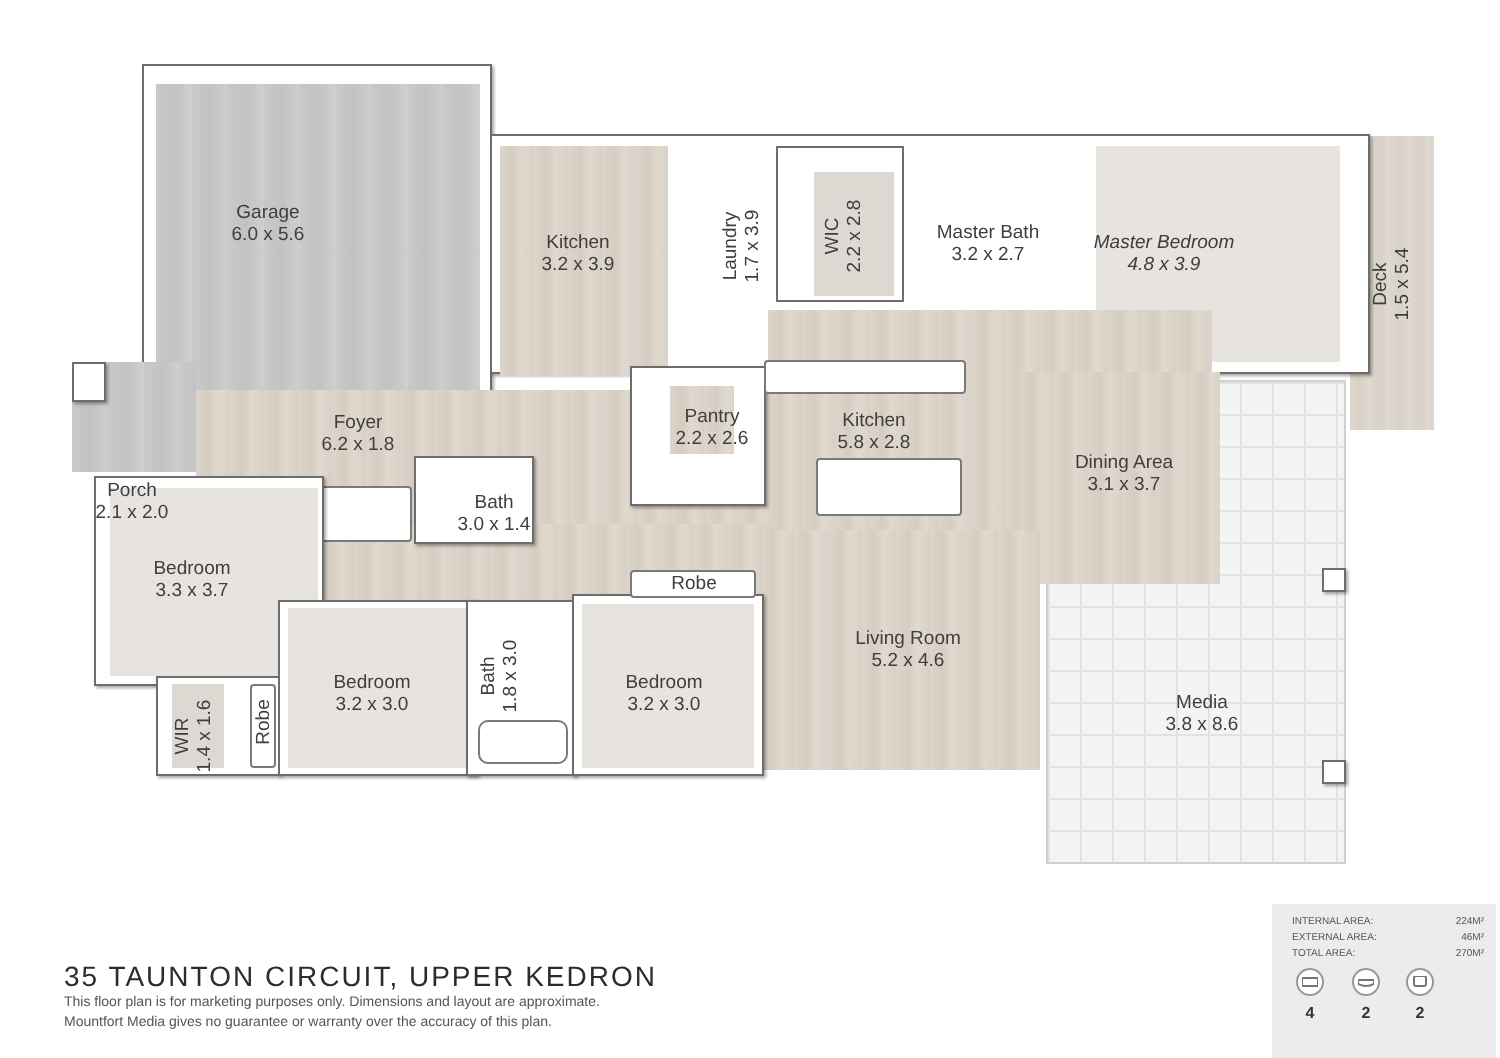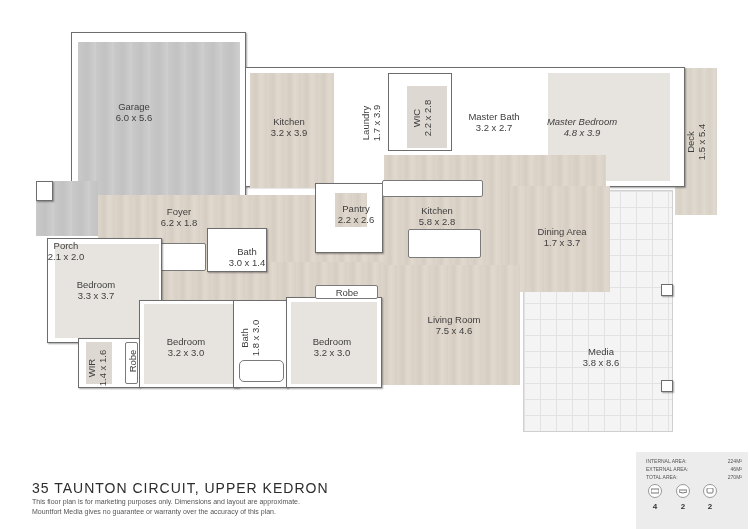--- a/index.html
+++ b/index.html
@@ -122,21 +122,21 @@
   <div class="label" style="left:356px;top:214px;">
       <span>Pantry</span>
       <span>2.2 x 2.6</span>
     </div>
   <div class="label" style="left:437px;top:216px;">
       <span>Kitchen</span>
       <span>5.8 x 2.8</span>
     </div>
   <div class="label" style="left:562px;top:237px;">
       <span>Dining Area</span>
-      <span>1.7 x 3.7</span>
+      <span>3.1 x 3.7</span>
     </div>
   <div class="label" style="left:247px;top:257px;">
       <span>Bath</span>
       <span>3.0 x 1.4</span>
     </div>
   <div class="label" style="left:96px;top:290px;">
       <span>Bedroom</span>
       <span>3.3 x 3.7</span>
     </div>
   <div class="label v" style="left:97px;top:368px;">
@@ -156,21 +156,21 @@
     </div>
   <div class="label" style="left:347px;top:292px;">
       <span>Robe</span>
     </div>
   <div class="label" style="left:332px;top:347px;">
       <span>Bedroom</span>
       <span>3.2 x 3.0</span>
     </div>
   <div class="label" style="left:454px;top:325px;">
       <span>Living Room</span>
-      <span>7.5 x 4.6</span>
+      <span>5.2 x 4.6</span>
     </div>
   <div class="label" style="left:601px;top:357px;">
       <span>Media</span>
       <span>3.8 x 8.6</span>
     </div>
 </div>
 
 <div class="title">35 TAUNTON CIRCUIT, UPPER KEDRON</div>
 <div class="disc">
   <div>This floor plan is for marketing purposes only. Dimensions and layout are approximate.</div>

